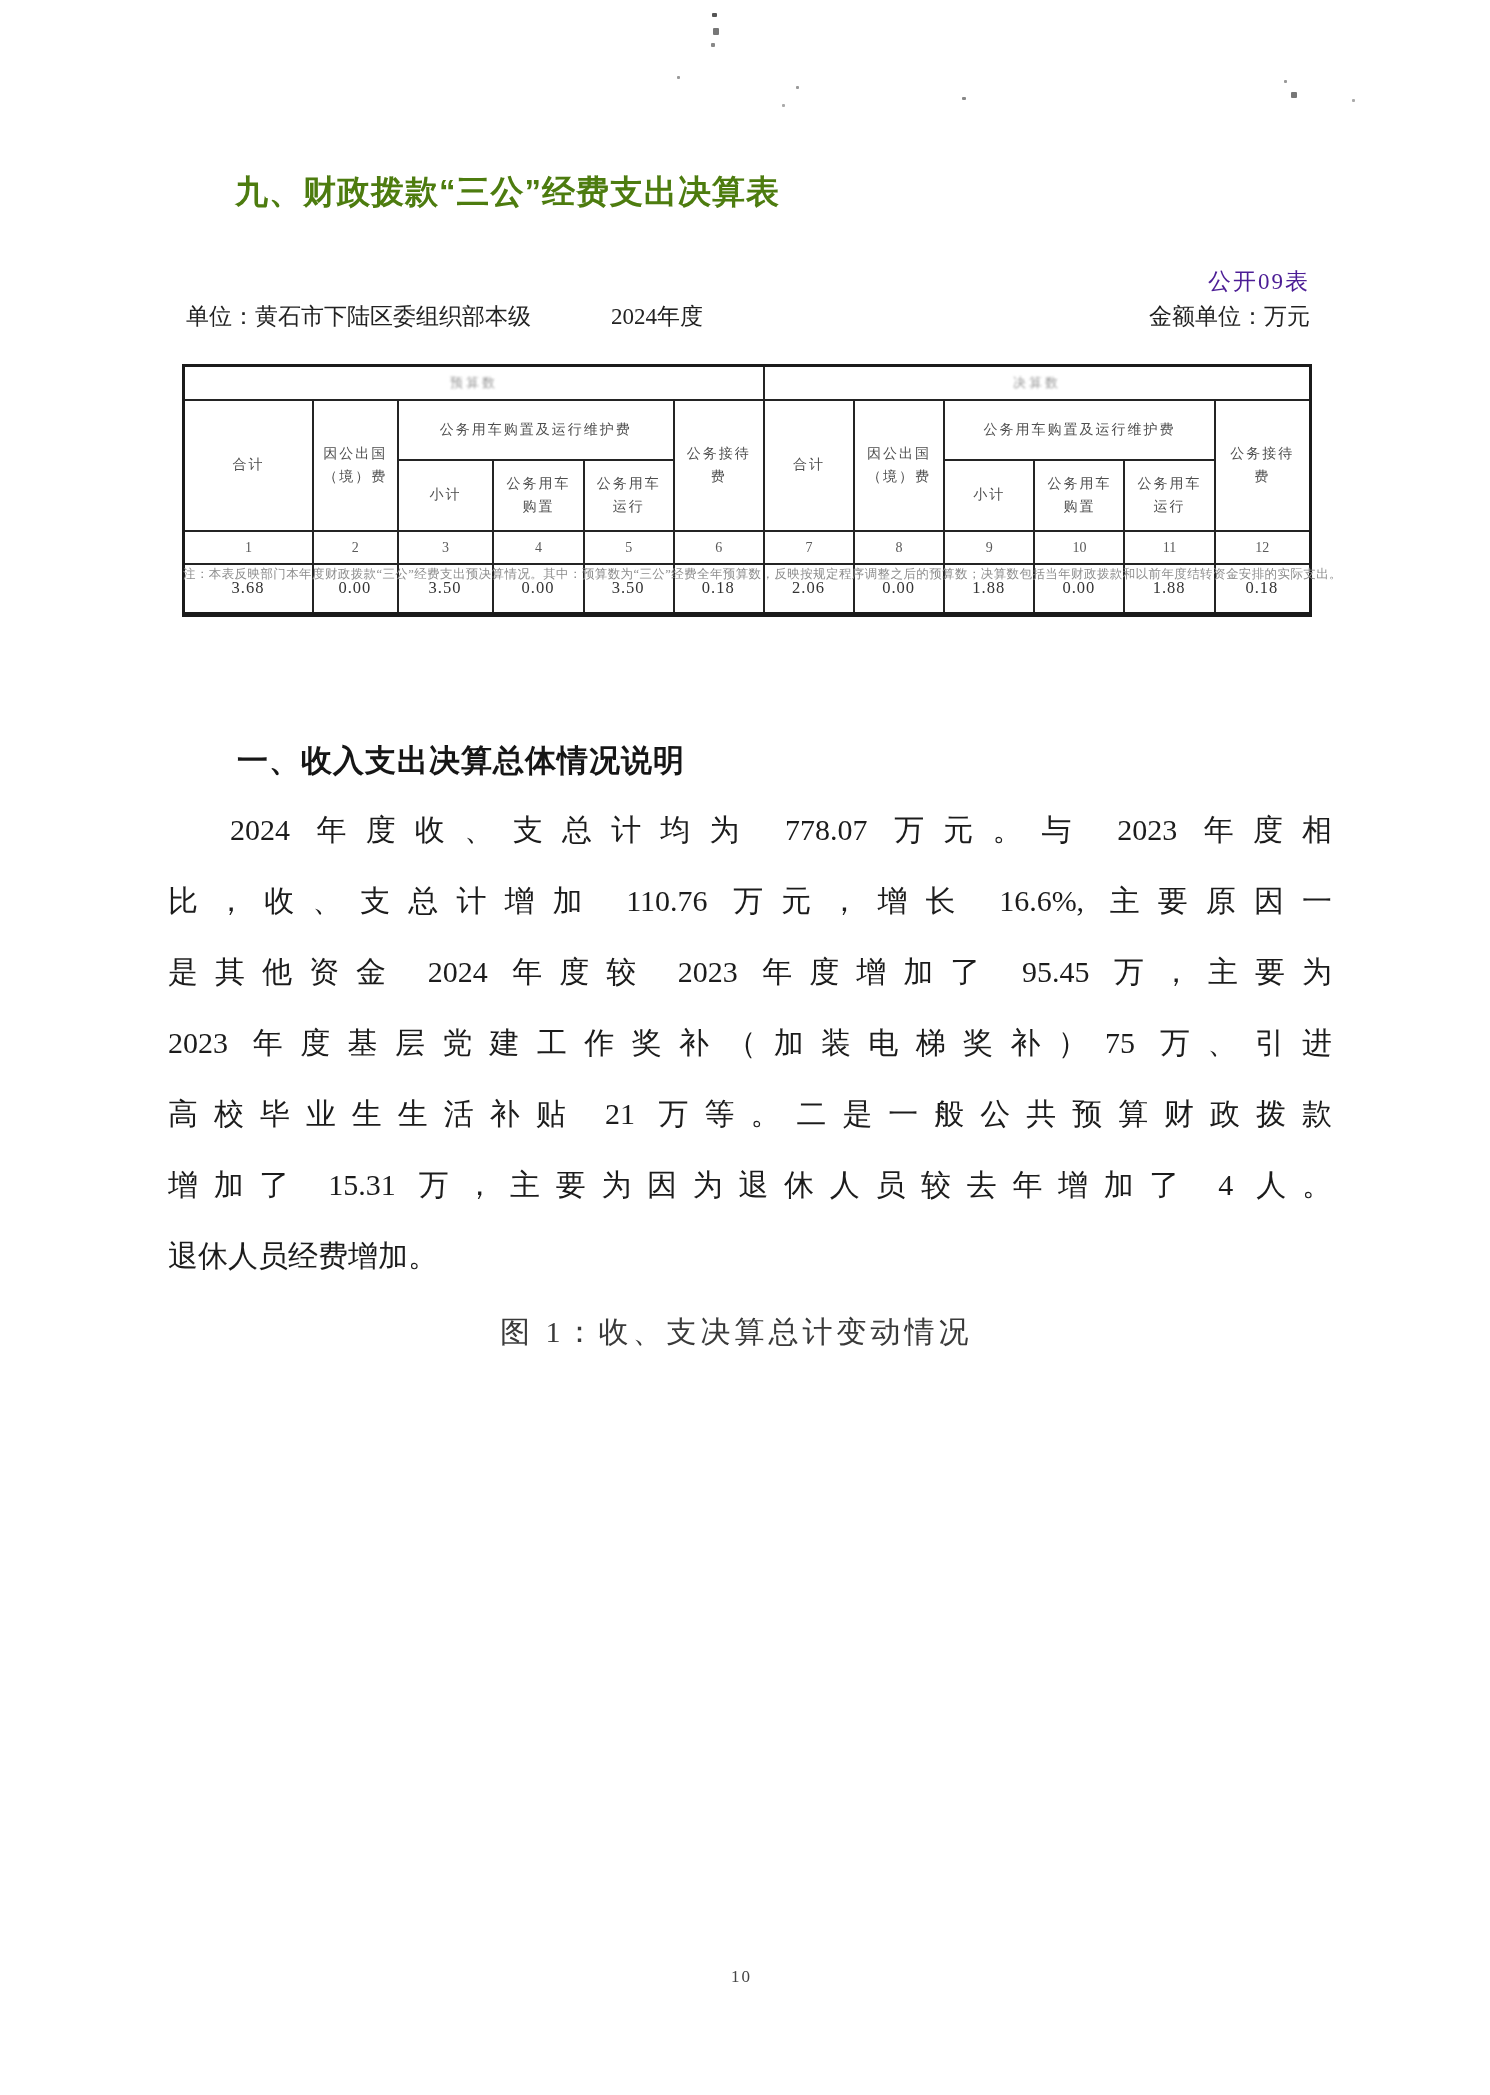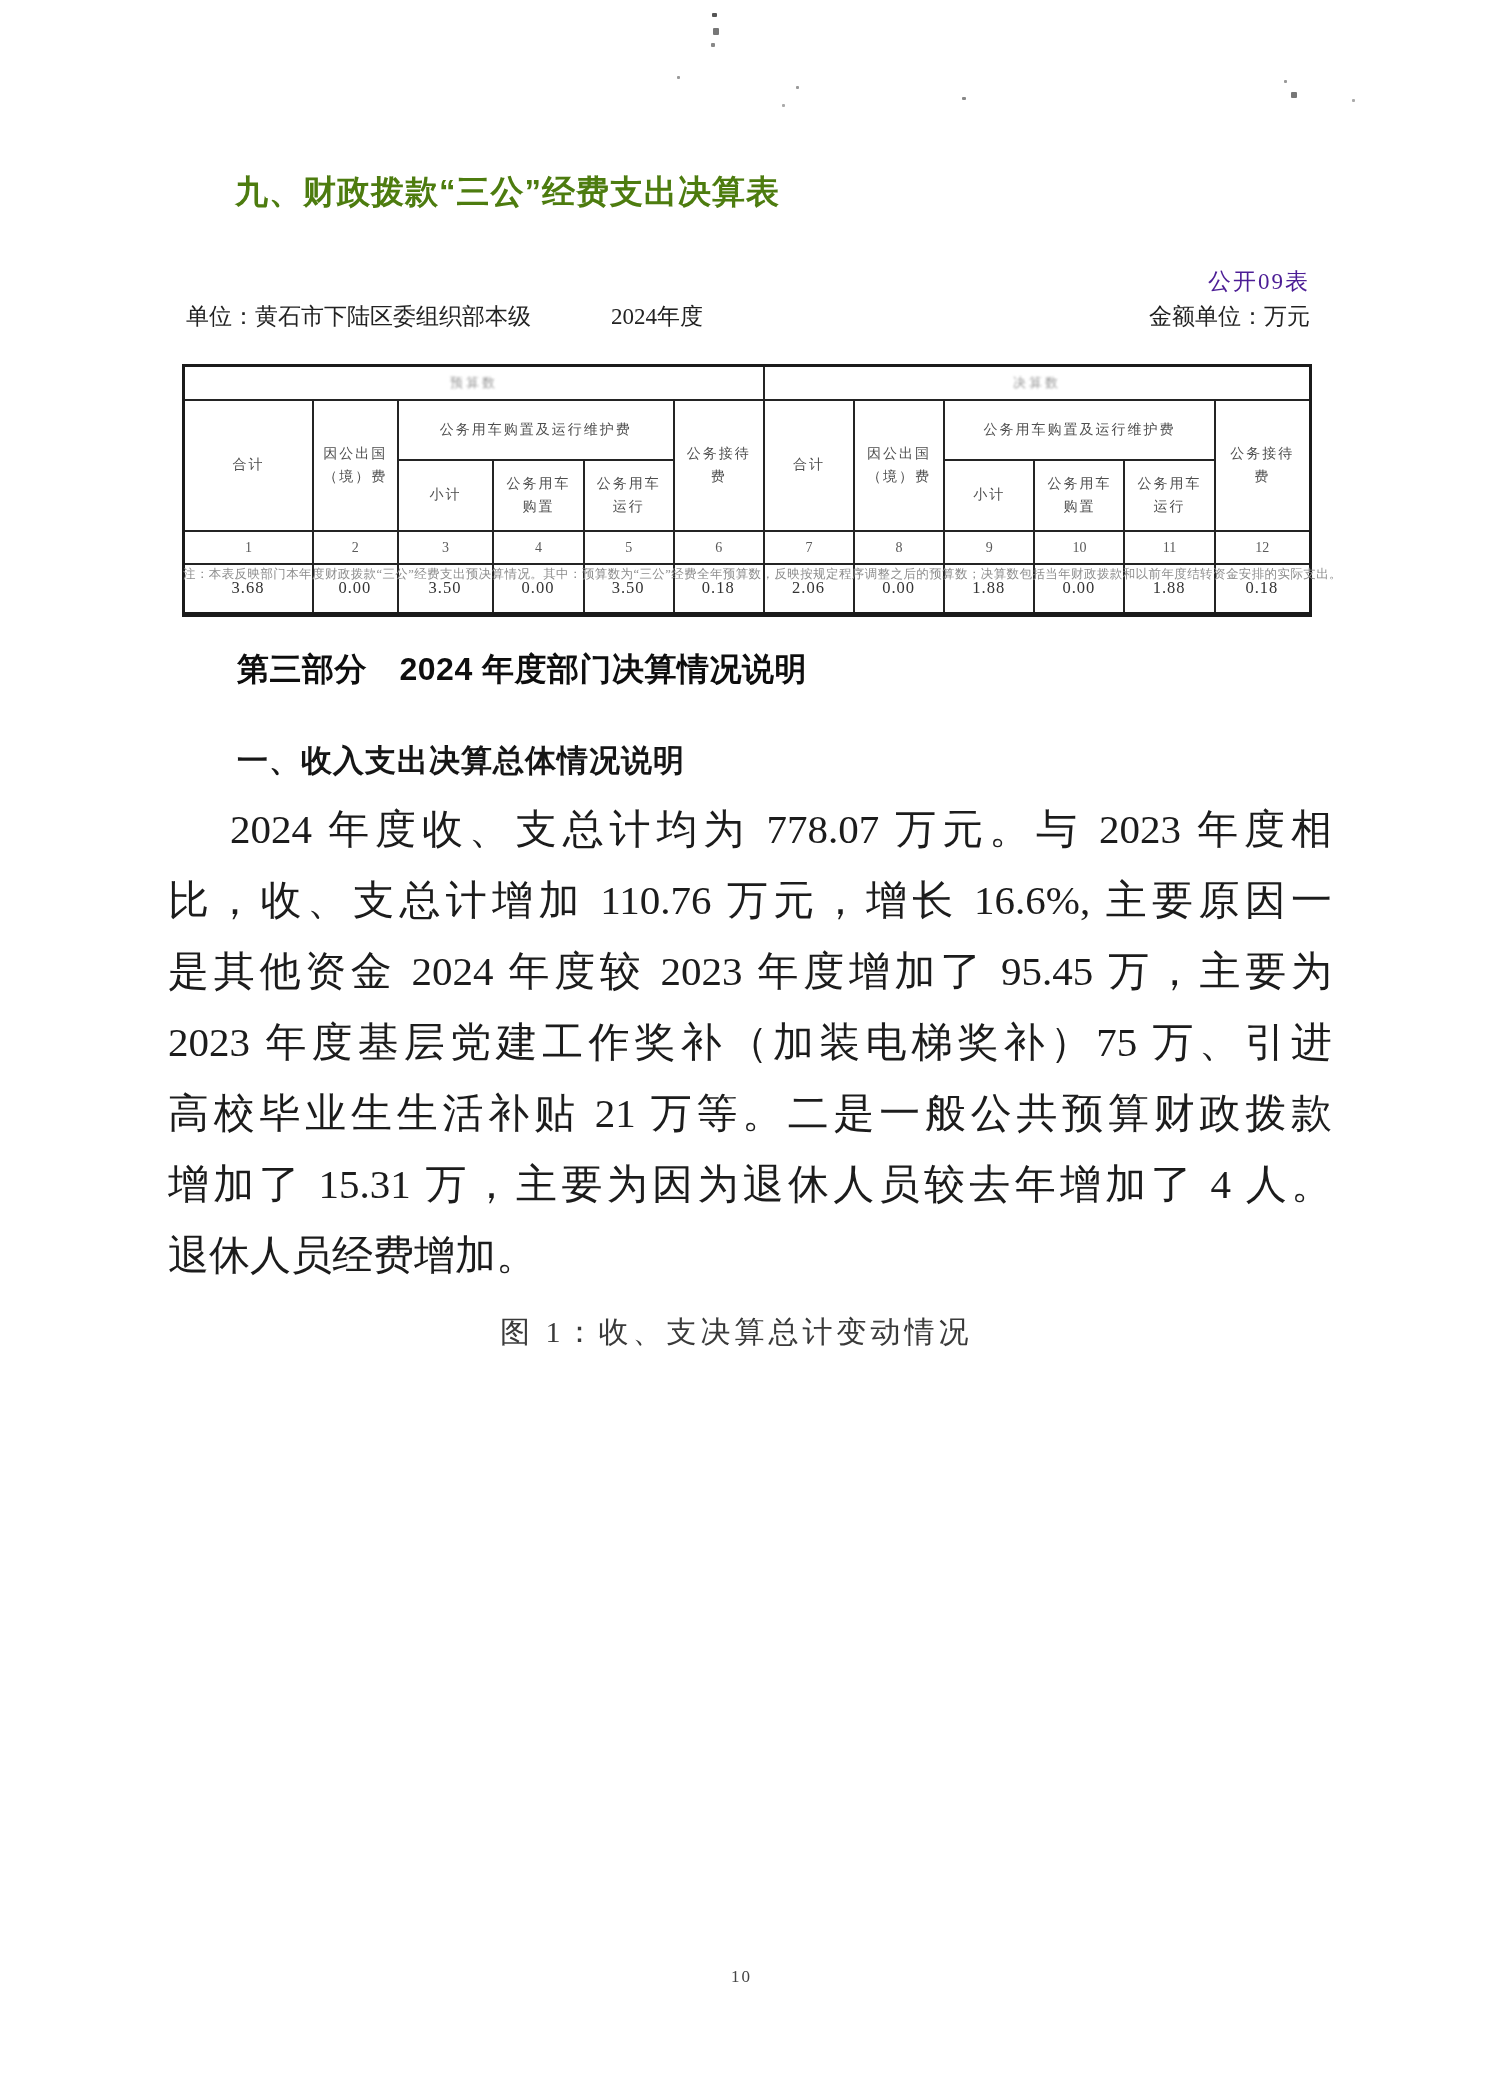--- a/index.html
+++ b/index.html
@@ -97,21 +97,21 @@
     font-weight: bold;
     font-size: 31px;
     color: #161616;
     letter-spacing: 1px;
     filter: blur(0.35px);
   }
 
   .body-block {
     position: absolute;
     top: 794px; left: 168px; width: 1164px;
-    font-size: 41px;
+    font-size: 30px;
     color: #1c1c1c;
     filter: blur(0.25px);
   }
   .body-line {
     height: 71px;
     line-height: 71px;
     text-align: justify;
     white-space: nowrap;
   }
   .body-line.fill { text-align: justify; text-align-last: justify; white-space: normal; overflow: hidden; }
@@ -227,21 +227,20 @@
         <td class="c-val">0.00</td>
         <td class="c-val">1.88</td>
         <td class="c-val">0.18</td>
       </tr>
     </tbody>
       </table>
   </div>
 
   <div class="tbl-note">注：本表反映部门本年度财政拨款“三公”经费支出预决算情况。其中：预算数为“三公”经费全年预算数，反映按规定程序调整之后的预算数；决算数包括当年财政拨款和以前年度结转资金安排的实际支出。</div>
 
-  <div class="part-heading">第三部分　2024 年度部门决算情况说明</div>
 
   <div class="section-heading">一、收入支出决算总体情况说明</div>
 
   <div class="body-block">
     <div class="body-line indent fill">2024 年度收、支总计均为 778.07 万元。与 2023 年度相</div>
     <div class="body-line fill">比，收、支总计增加 110.76 万元，增长 16.6%, 主要原因一</div>
     <div class="body-line fill">是其他资金 2024 年度较 2023 年度增加了 95.45 万，主要为</div>
     <div class="body-line fill">2023 年度基层党建工作奖补（加装电梯奖补）75 万、引进</div>
     <div class="body-line fill">高校毕业生生活补贴 21 万等。二是一般公共预算财政拨款</div>
     <div class="body-line fill">增加了 15.31 万，主要为因为退休人员较去年增加了 4 人。</div>

